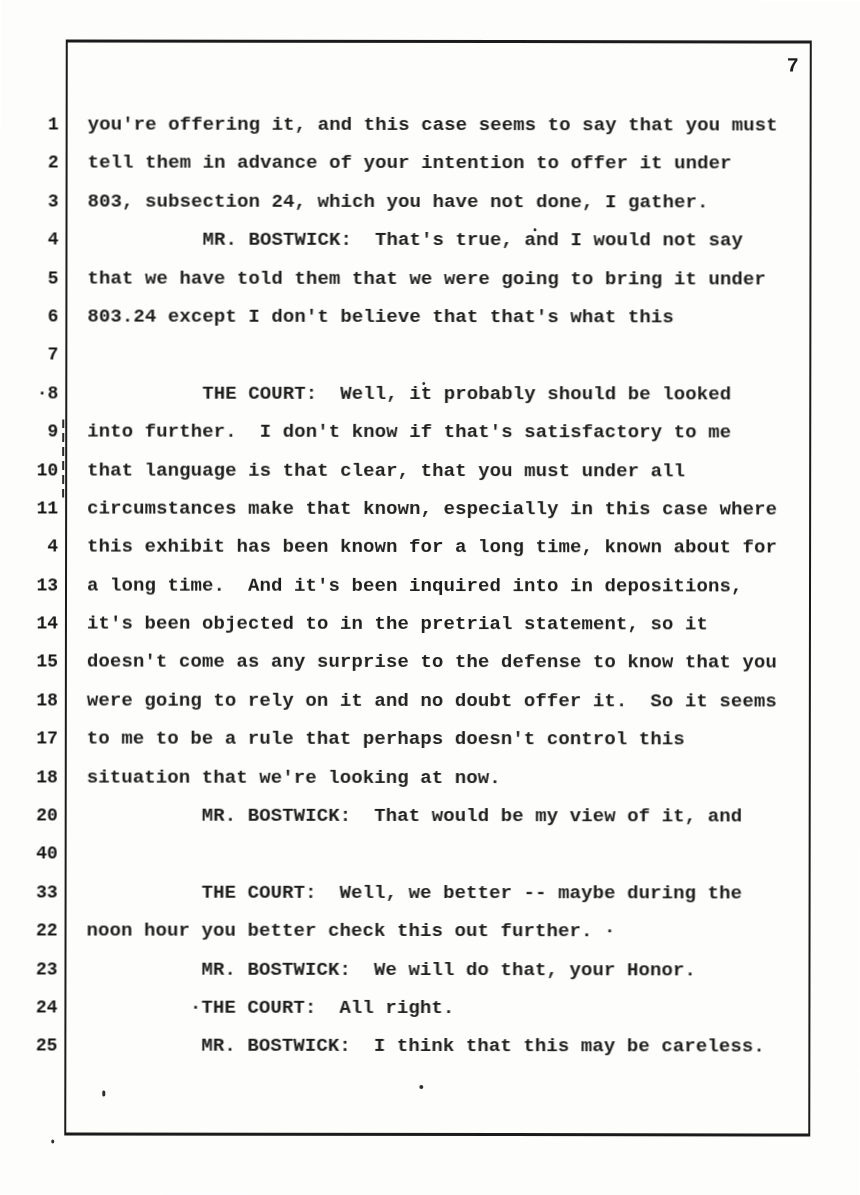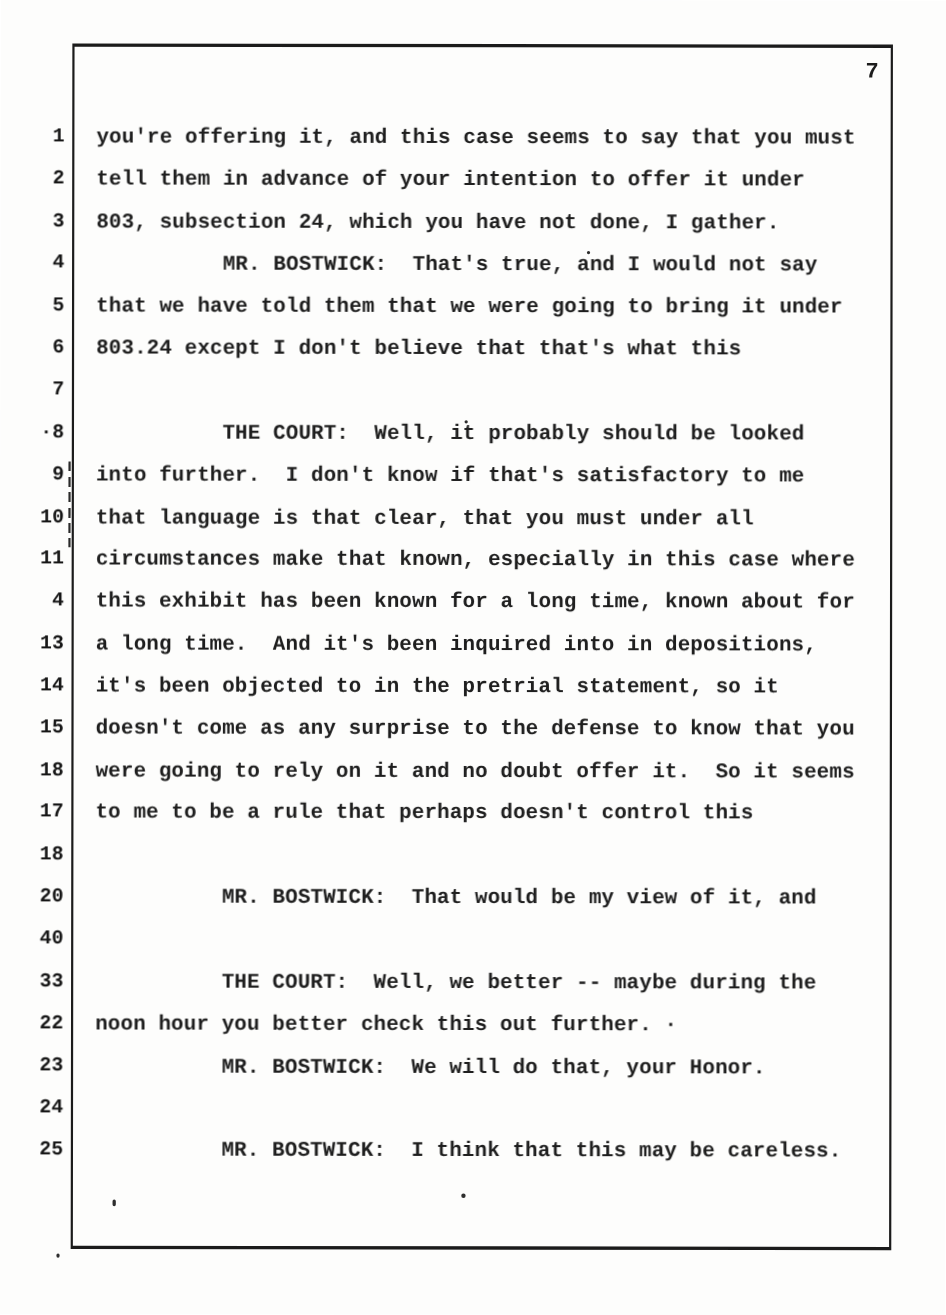--- a/index.html
+++ b/index.html
@@ -148,20 +148,21 @@
       <div class="line">
         <span class="line-num">18</span>
         <span class="line-text">were going to rely on it and no doubt offer it.  So it seems</span>
       </div>
       <div class="line">
         <span class="line-num">17</span>
         <span class="line-text">to me to be a rule that perhaps doesn't control this</span>
       </div>
       <div class="line">
         <span class="line-num">18</span>
+        <span class="line-text">situation that we're looking at now.</span>
       </div>
       <div class="line">
         <span class="line-num">20</span>
         <span class="line-text">          MR. BOSTWICK:  That would be my view of it, and</span>
       </div>
       <div class="line">
         <span class="line-num">40</span>
       </div>
       <div class="line">
         <span class="line-num">33</span>
@@ -170,20 +171,21 @@
       <div class="line">
         <span class="line-num">22</span>
         <span class="line-text">noon hour you better check this out further. ·</span>
       </div>
       <div class="line">
         <span class="line-num">23</span>
         <span class="line-text">          MR. BOSTWICK:  We will do that, your Honor.</span>
       </div>
       <div class="line">
         <span class="line-num">24</span>
+        <span class="line-text">         ·THE COURT:  All right.</span>
       </div>
       <div class="line">
         <span class="line-num">25</span>
         <span class="line-text">          MR. BOSTWICK:  I think that this may be careless.</span>
       </div>
     </div>
   <div class="speck s1"></div>
   <div class="speck s2"></div>
   <div class="speck s3"></div>
   <div class="speck s4"></div>

